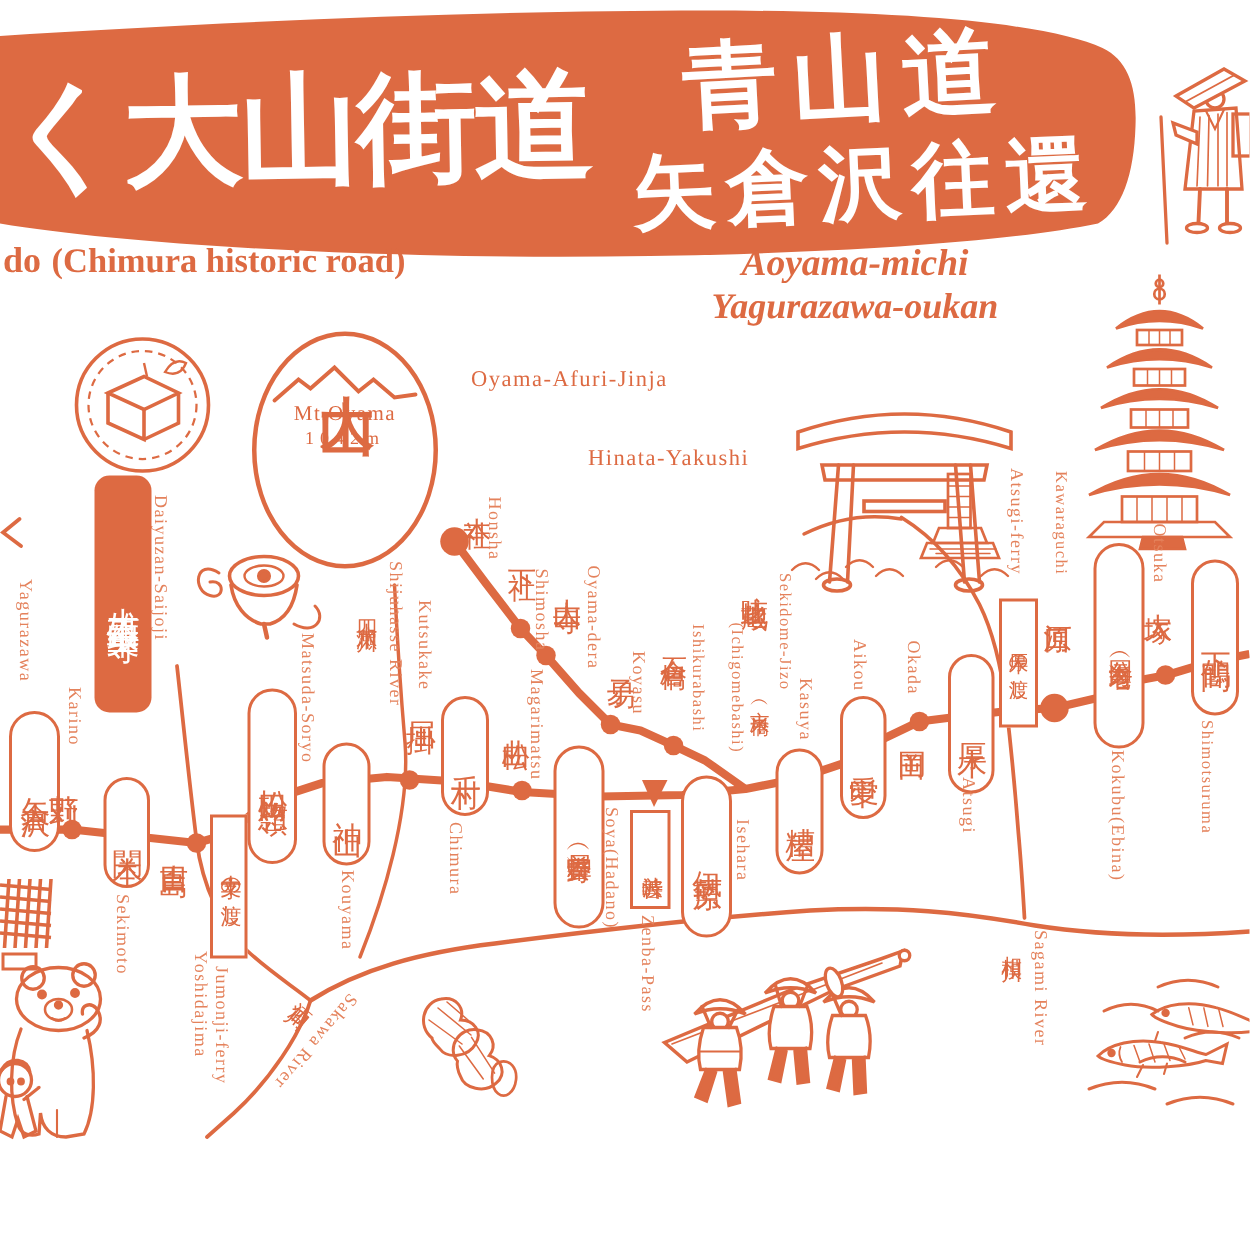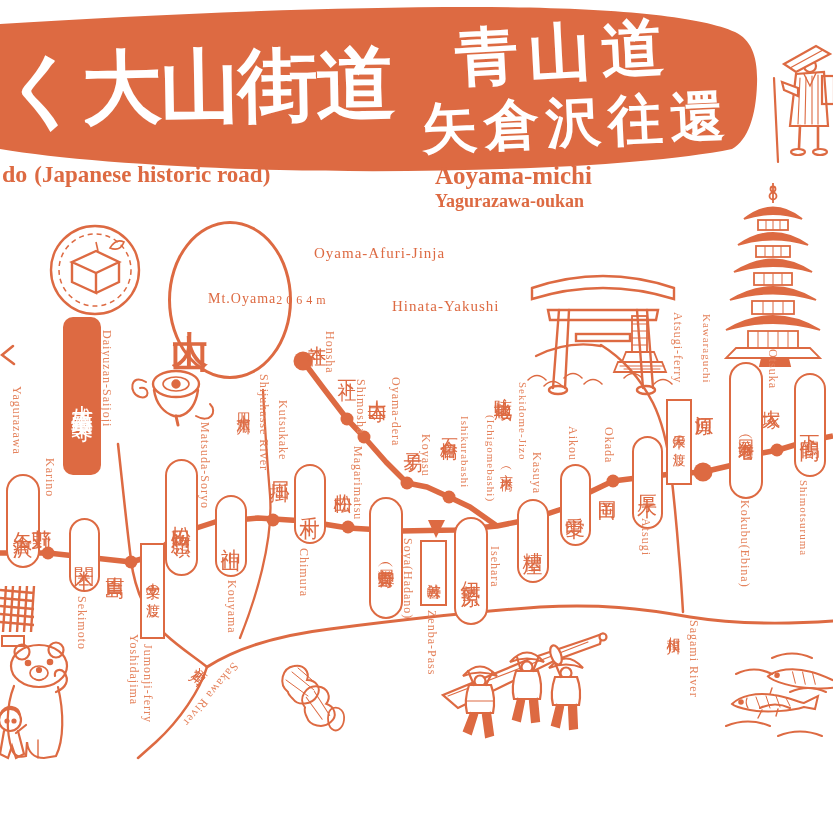--- a/index.html
+++ b/index.html
@@ -20,21 +20,21 @@
   .rlabel{position:absolute;color:var(--acl);writing-mode:vertical-rl;text-orientation:mixed;
           line-height:1;letter-spacing:1px;}
   .river-label{position:absolute;display:flex;gap:4px;color:var(--ac);transform-origin:top left;}
   .title-w{position:absolute;color:#fff;font-weight:700;white-space:nowrap;z-index:2;
            font-family:"Liberation Sans","DejaVu Sans",sans-serif;}
   .sub{position:absolute;color:var(--ac);font-weight:700;z-index:2;}
   .lm-romaji{position:absolute;color:var(--ac);font-weight:400;letter-spacing:1px;z-index:3;}
   .lm-box{position:absolute;background:var(--ac);color:#fff;border-radius:7px;display:flex;
           align-items:center;justify-content:center;z-index:3;line-height:1;}
   .emblem{position:absolute;left:168px;top:221px;width:124px;height:158px;border:3px solid var(--ac);
-          border-radius:50%;z-index:2;display:flex;flex-direction:row;align-items:center;box-sizing:border-box;}
+          border-radius:50%;z-index:2;display:flex;flex-direction:column;align-items:center;box-sizing:border-box;}
   .emblem .ekanji{writing-mode:vertical-rl;text-orientation:upright;font-size:37px;font-weight:700;
           color:var(--ac);margin-top:9px;line-height:1;letter-spacing:4px;}
   .emblem .ename{font-size:14px;color:var(--ac);letter-spacing:1px;margin-top:-2px;}
   .emblem .eelev{font-size:12px;color:var(--ac);letter-spacing:4px;}
   .saijoji-banner{position:absolute;left:63px;top:317px;width:38px;height:158px;background:var(--ac);
           border-radius:10px;display:flex;align-items:center;justify-content:center;z-index:3;}
   .saijoji-banner span{writing-mode:vertical-rl;text-orientation:upright;color:#fff;font-size:22px;
           letter-spacing:3px;line-height:1;}
 </style>
 </head>
@@ -249,34 +249,34 @@
     </g>
   </g>
 </svg>
 
 <div class="title-w" style="left:2px;top:34px;font-size:80px;letter-spacing:-2px;transform:rotate(-1deg);">く大山街道</div>
 <div class="title-w" style="left:455px;top:10px;font-size:63px;letter-spacing:10px;transform:rotate(-3deg);">青山道</div>
 <div class="title-w" style="left:422px;top:86px;font-size:55px;letter-spacing:7px;transform:rotate(-2.5deg);">矢倉沢往還</div>
 
 <div class="sub" style="left:2px;top:161px;display:flex;align-items:baseline;gap:7px;">
   <span style="font-size:24px;">do</span>
-  <span style="font-size:23px;">(Japanese historic road)</span>
-</div>
-<div class="sub" style="left:435px;top:161px;width:300px;line-height:1.18;">
+  <span style="font-size:23px;">(Chimura historic road)</span>
+</div>
+<div class="sub" style="left:420px;top:161px;width:300px;text-align:center;line-height:1.18;font-style:italic;">
   <div style="font-size:25px;">Aoyama-michi</div>
-  <div style="font-size:18px;">Yagurazawa-oukan</div>
+  <div style="font-size:24px;">Yagurazawa-oukan</div>
 </div>
 
 <div class="emblem">
   <div class="ekanji">大山</div>
   <svg width="102" height="30" viewBox="0 0 102 30">
     <path d="M4,26 L20,12 L28,18 L44,4 L60,20 L70,12 L84,24 L98,22" stroke="#DD6A42" stroke-width="2.6" fill="none" stroke-linecap="round"></path>
   </svg>
   <div class="ename">Mt.Oyama</div>
-  <div class="eelev">2064m</div>
+  <div class="eelev">1042m</div>
 </div>
 
 <div class="lm-romaji" style="left:314px;top:245px;font-size:15px;">Oyama-Afuri-Jinja</div>
 <div class="lm-romaji" style="left:392px;top:298px;font-size:15px;">Hinata-Yakushi</div>
 <div class="saijoji-banner">
   <span>大雄山最乗寺</span>
 </div>
 <div class="rlabel" style="left:101px;top:330px;font-size:12px;">Daiyuzan-Saijoji</div>
 
 <div id="labels">

